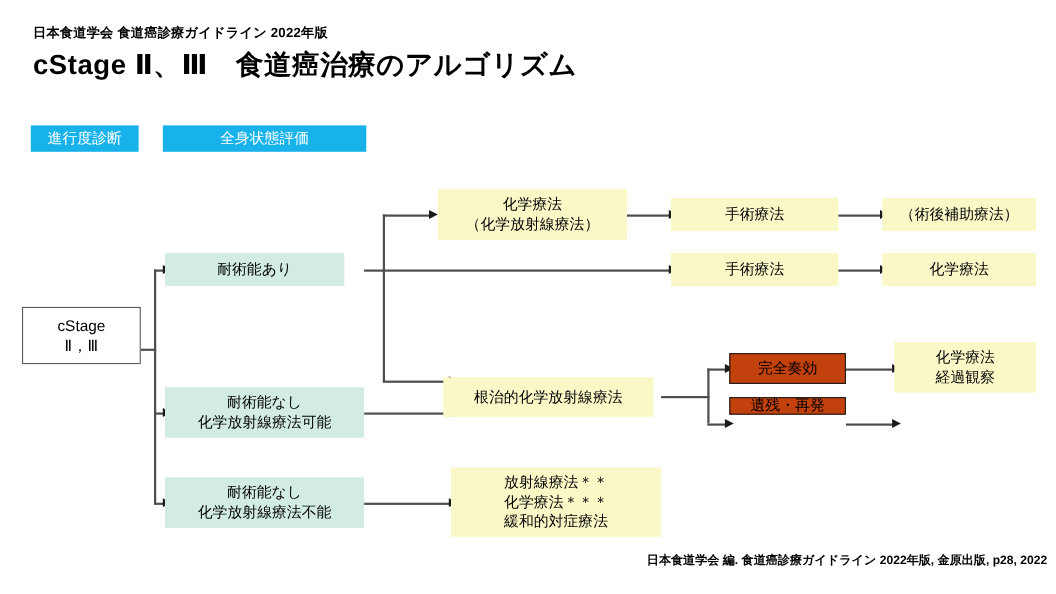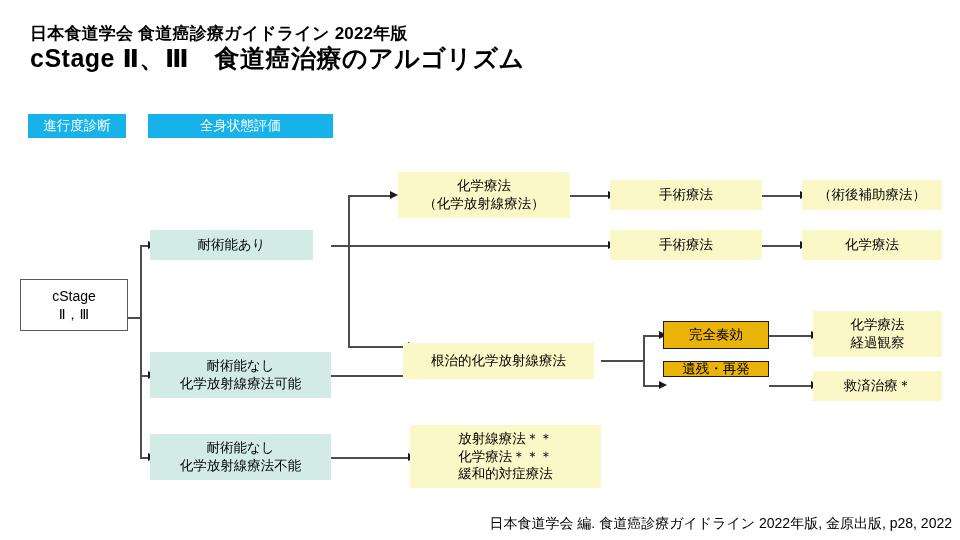--- a/index.html
+++ b/index.html
@@ -13,21 +13,21 @@
     height: 540px;
     background: #ffffff;
     font-family: "Liberation Sans", "DejaVu Sans", sans-serif;
     overflow: hidden;
   }
   .abs { position: absolute; box-sizing: border-box; }
 
   
   .subtitle {
     left: 30px; top: 22px;
-    font-size: 17px;
+    font-size: 12px;
     font-weight: bold;
     color: #000;
     letter-spacing: 0.2px;
     white-space: nowrap;
   }
   .maintitle {
     left: 30px; top: 42px;
     font-size: 25px;
     font-weight: bold;
     color: #000;
@@ -52,21 +52,21 @@
     align-items: center;
     justify-content: center;
     text-align: center;
     font-size: 13.5px;
     color: #000;
     line-height: 1.32;
     white-space: pre-line;
   }
   .node.mint   { background: #d2ece5; }
   .node.yellow { background: #fbf8c8; }
-  .node.white  { background: #eab308; border: 1.4px solid #1a1a1a; }
+  .node.white  { background: #c2410c; border: 1.4px solid #1a1a1a; }
   .node.stage  { background: #ffffff; border: 1.4px solid #5a5a5a; font-size: 14px; }
 
   
   .ln-h { background: #4d4d4d; height: 1.6px; }
   .ln-v { background: #4d4d4d; width: 1.6px; }
   .arrow {
     width: 0; height: 0;
     border-top: 4.5px solid transparent;
     border-bottom: 4.5px solid transparent;
     border-left: 8px solid #1a1a1a;
@@ -74,23 +74,23 @@
 
   
   .footnote {
     left: 30px; top: 503px;
     font-size: 10.5px;
     font-weight: bold;
     color: #000;
     white-space: nowrap;
   }
   .citation {
-    right: 8px; top: 515px;
-    font-size: 14px;
-    font-weight: normal;
+    right: 8px; top: 502px;
+    font-size: 11px;
+    font-weight: bold;
     color: #000;
     white-space: nowrap;
     text-align: right;
   }
 </style>
 </head>
 <body>
 
 <div id="page">
 
@@ -171,21 +171,20 @@
   <div class="abs node yellow" style="left:610px; top:230px; width:152px; height:30px;">手術療法</div>
   <div class="abs node yellow" style="left:802px; top:230px; width:140px; height:30px;">化学療法</div>
 
   <div class="abs node yellow" style="left:403px; top:343px; width:191px; height:36px;">根治的化学放射線療法</div>
 
   <div class="abs node white" style="left:663px; top:321px; width:106px; height:28px;">完全奏効</div>
   <div class="abs node white" style="left:663px; top:361px; width:106px; height:16px;">遺残・再発</div>
 
   <div class="abs node yellow" style="left:813px; top:311px; width:129px; height:46px;">化学療法
 経過観察</div>
-  <div class="abs node yellow" style="left:813px; top:371px; width:129px; height:30px;">救済治療＊</div>
 
   <div class="abs node yellow" style="left:410px; top:425px; width:191px; height:63px;">放射線療法＊＊
 化学療法＊＊＊
 緩和的対症療法</div>
 
   <div class="abs citation">日本食道学会 編. 食道癌診療ガイドライン 2022年版, 金原出版, p28, 2022</div>
 
 </div>
 
 </body></html>

